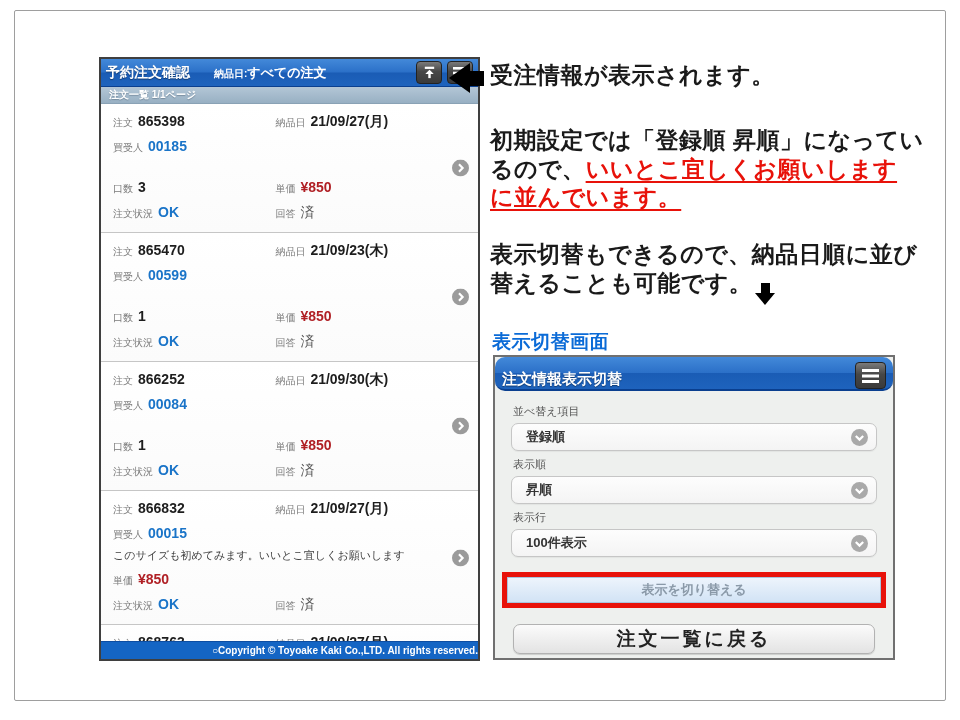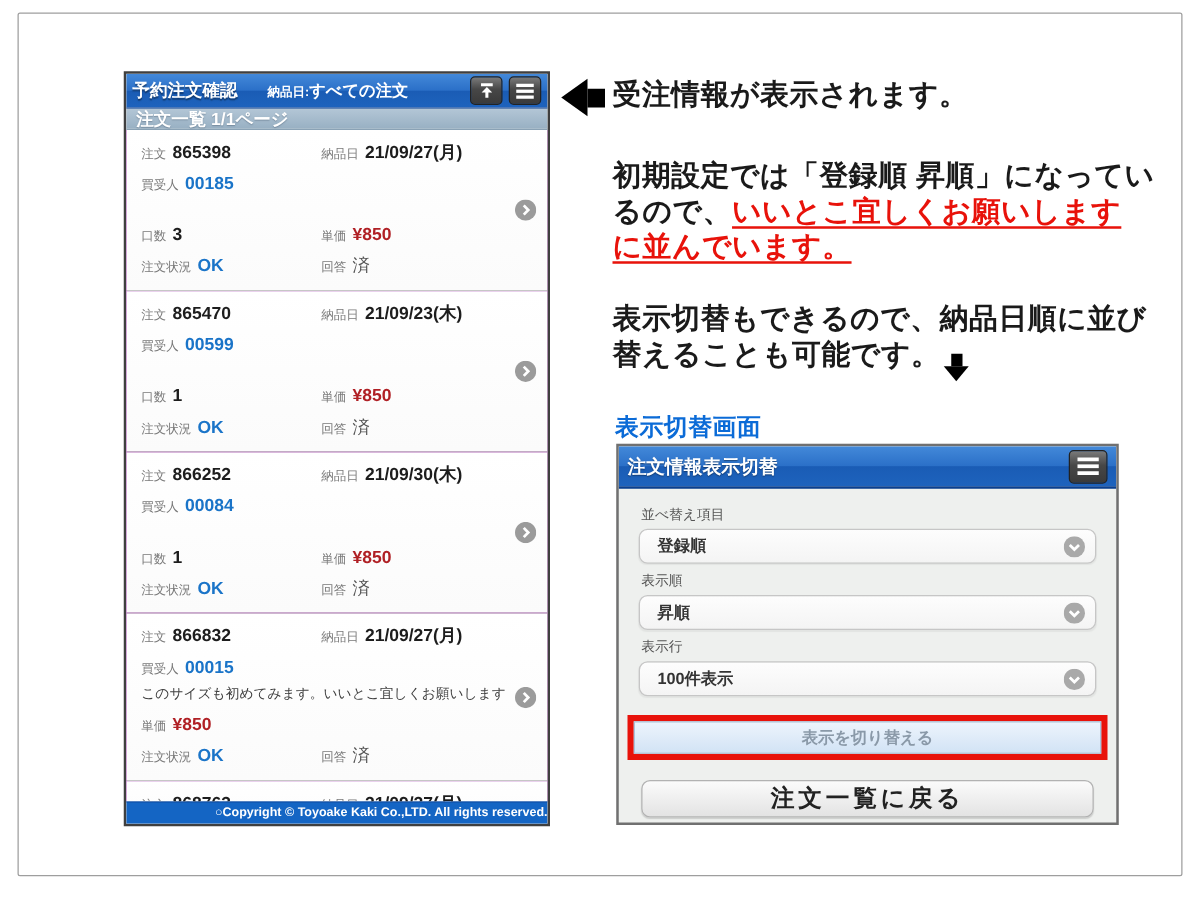--- a/index.html
+++ b/index.html
@@ -4,37 +4,37 @@
 <style>
   * { margin:0; padding:0; box-sizing:border-box; }
   html,body { width:960px; height:720px; background:#ffffff;
     font-family:"Liberation Sans","DejaVu Sans",sans-serif; }
   body { position:relative; overflow:hidden; }
 
   .slide-border { position:absolute; left:14px; top:10px; width:932px; height:691px;
     border:1px solid #9e9e9e; border-radius:2px; background:#fff; }
 
   
-  .phone-left { position:absolute; left:99px; top:57px; width:341px; height:604px;
+  .phone-left { position:absolute; left:99px; top:57px; width:381px; height:604px;
     border:2px solid #3f3f3f; background:#fff; display:flex; flex-direction:column; overflow:hidden; }
 
   .app-header { height:28px; flex:0 0 28px; display:flex; align-items:center; padding:0 5px;
     background:linear-gradient(#4389d9 0%, #2b70c8 49%, #1a5cb5 51%, #1e63bd 100%);
     border-bottom:1px solid #0a3f8f; }
   .app-title { color:#fff; font-weight:bold; font-size:14px; text-shadow:0 1px 1px rgba(0,0,0,.4); }
   .app-subtitle { margin-left:24px; color:#fff; white-space:nowrap; }
   .app-subtitle .sub-lbl { font-size:10px; font-weight:bold; }
   .app-subtitle .sub-val { font-size:13px; font-weight:bold; }
   .hdr-icons { margin-left:auto; display:flex; gap:5px; }
   .icon-btn { width:26px; height:23px; border-radius:4px; border:1px solid #222;
     background:linear-gradient(#7a7a7a,#474747 45%,#3a3a3a); display:flex; align-items:center; justify-content:center; }
   .icon-btn svg { display:block; }
 
   .list-header { height:17px; flex:0 0 17px; background:linear-gradient(#b3c6d6,#98b0c3);
-    color:#fff; font-weight:bold; font-size:14px; line-height:16px; padding:0 8px;
+    color:#fff; font-weight:bold; font-size:10px; line-height:16px; padding:0 8px;
     border-bottom:1px solid #8aa2b5; text-shadow:0 1px 1px rgba(90,110,130,.6); }
 
   .order-list { flex:1 1 auto; overflow:hidden; background:#a21caf; }
   .order { position:relative; padding:7px 12px 5px; border-bottom:1px solid #c6c6c6;
     background:linear-gradient(#ffffff,#fbfbfb); }
   .orow { display:flex; margin-bottom:5px; height:20px; line-height:20px; }
   .oc1 { width:46%; flex:0 0 46%; white-space:nowrap; }
   .oc2 { flex:1; white-space:nowrap; }
   .olbl { font-size:10px; color:#7a7a7a; margin-right:5px; }
   .oval { font-size:14px; font-weight:bold; color:#1d1d1d; }
@@ -68,23 +68,23 @@
   .down-arrow .stem { width:9px; height:10px; background:#000; }
   .down-arrow .head { width:0; height:0; border-left:10px solid transparent;
     border-right:10px solid transparent; border-top:12px solid #000; }
 
   .switch-label { position:absolute; left:492px; top:329px; color:#0b6bd7;
     font-size:19px; font-weight:bold; letter-spacing:0.5px; }
 
   
   .phone-right { position:absolute; left:493px; top:355px; width:402px; height:305px;
     border:2px solid #707070; background:#eef0ee; display:flex; flex-direction:column; overflow:hidden; }
-  .app-header2 { height:34px; flex:0 0 34px; display:flex; align-items:center; padding:0 7px;
+  .app-header2 { height:34px; flex:0 0 34px; display:flex; align-items:flex-end; padding:0 7px;
     background:linear-gradient(#4389d9 0%, #2b70c8 49%, #1a5cb5 51%, #1e63bd 100%);
-    border-bottom:2px solid #0a3f8f; }
+    border-bottom:2px solid #0a3f8f;border-radius:10px; }
   .app-header2 .title2 { color:#fff; font-weight:bold; font-size:15px; text-shadow:0 1px 1px rgba(0,0,0,.4); }
   .icon-btn.big { width:31px; height:27px; margin-left:auto; }
 
   .form { padding:13px 16px 0; }
   .field-label { font-size:11px; color:#555; margin:0 0 4px 2px; }
   .select { height:28px; background:linear-gradient(#fdfdfd,#f4f4f4); border:1px solid #c6c6c6;
     border-radius:7px; display:flex; align-items:center; justify-content:space-between;
     padding:0 8px 0 14px; margin-bottom:6px; box-shadow:0 1px 1px rgba(0,0,0,.05); }
   .select .sel-val { font-size:13px; font-weight:bold; color:#333; }
   .sel-chev { width:17px; height:17px; }

